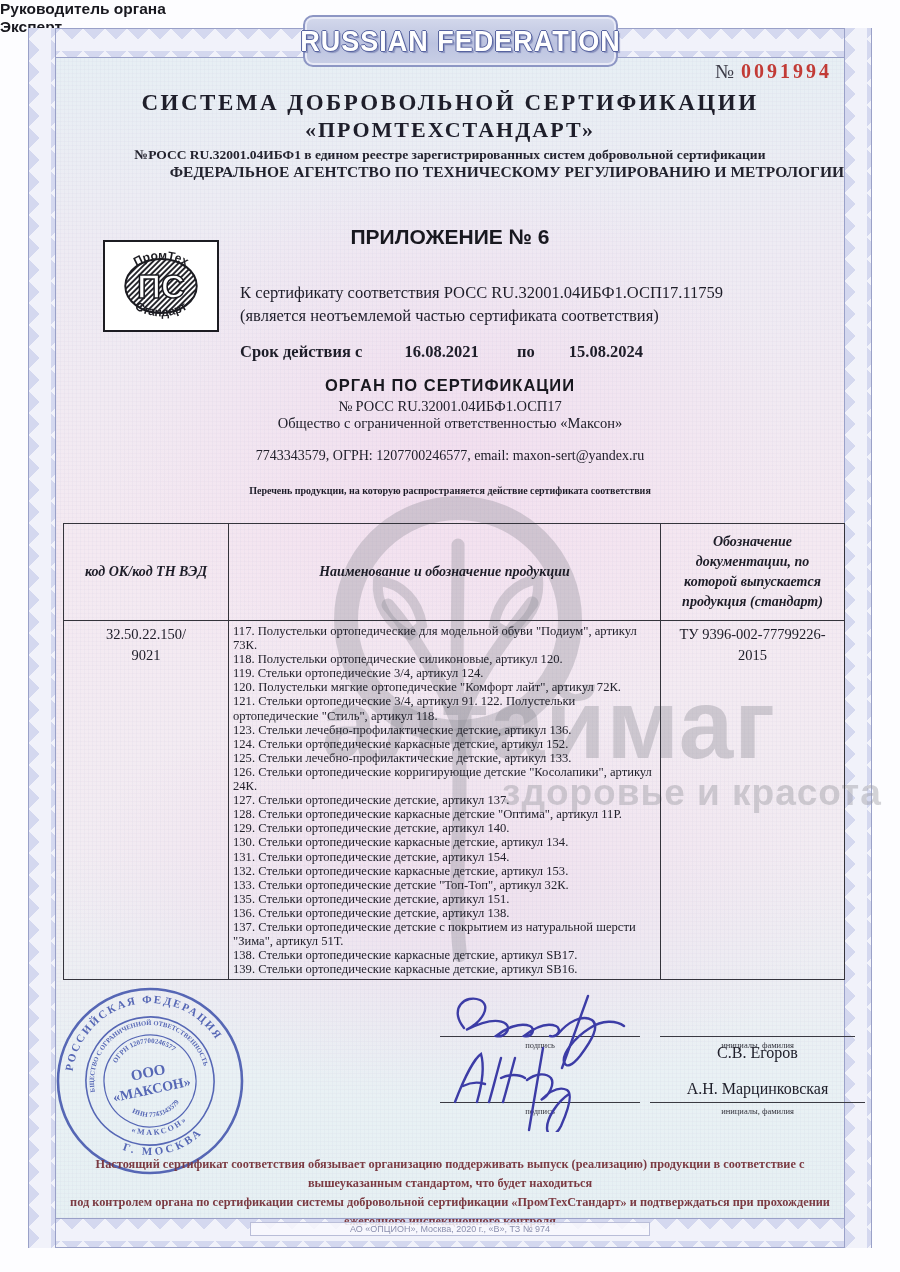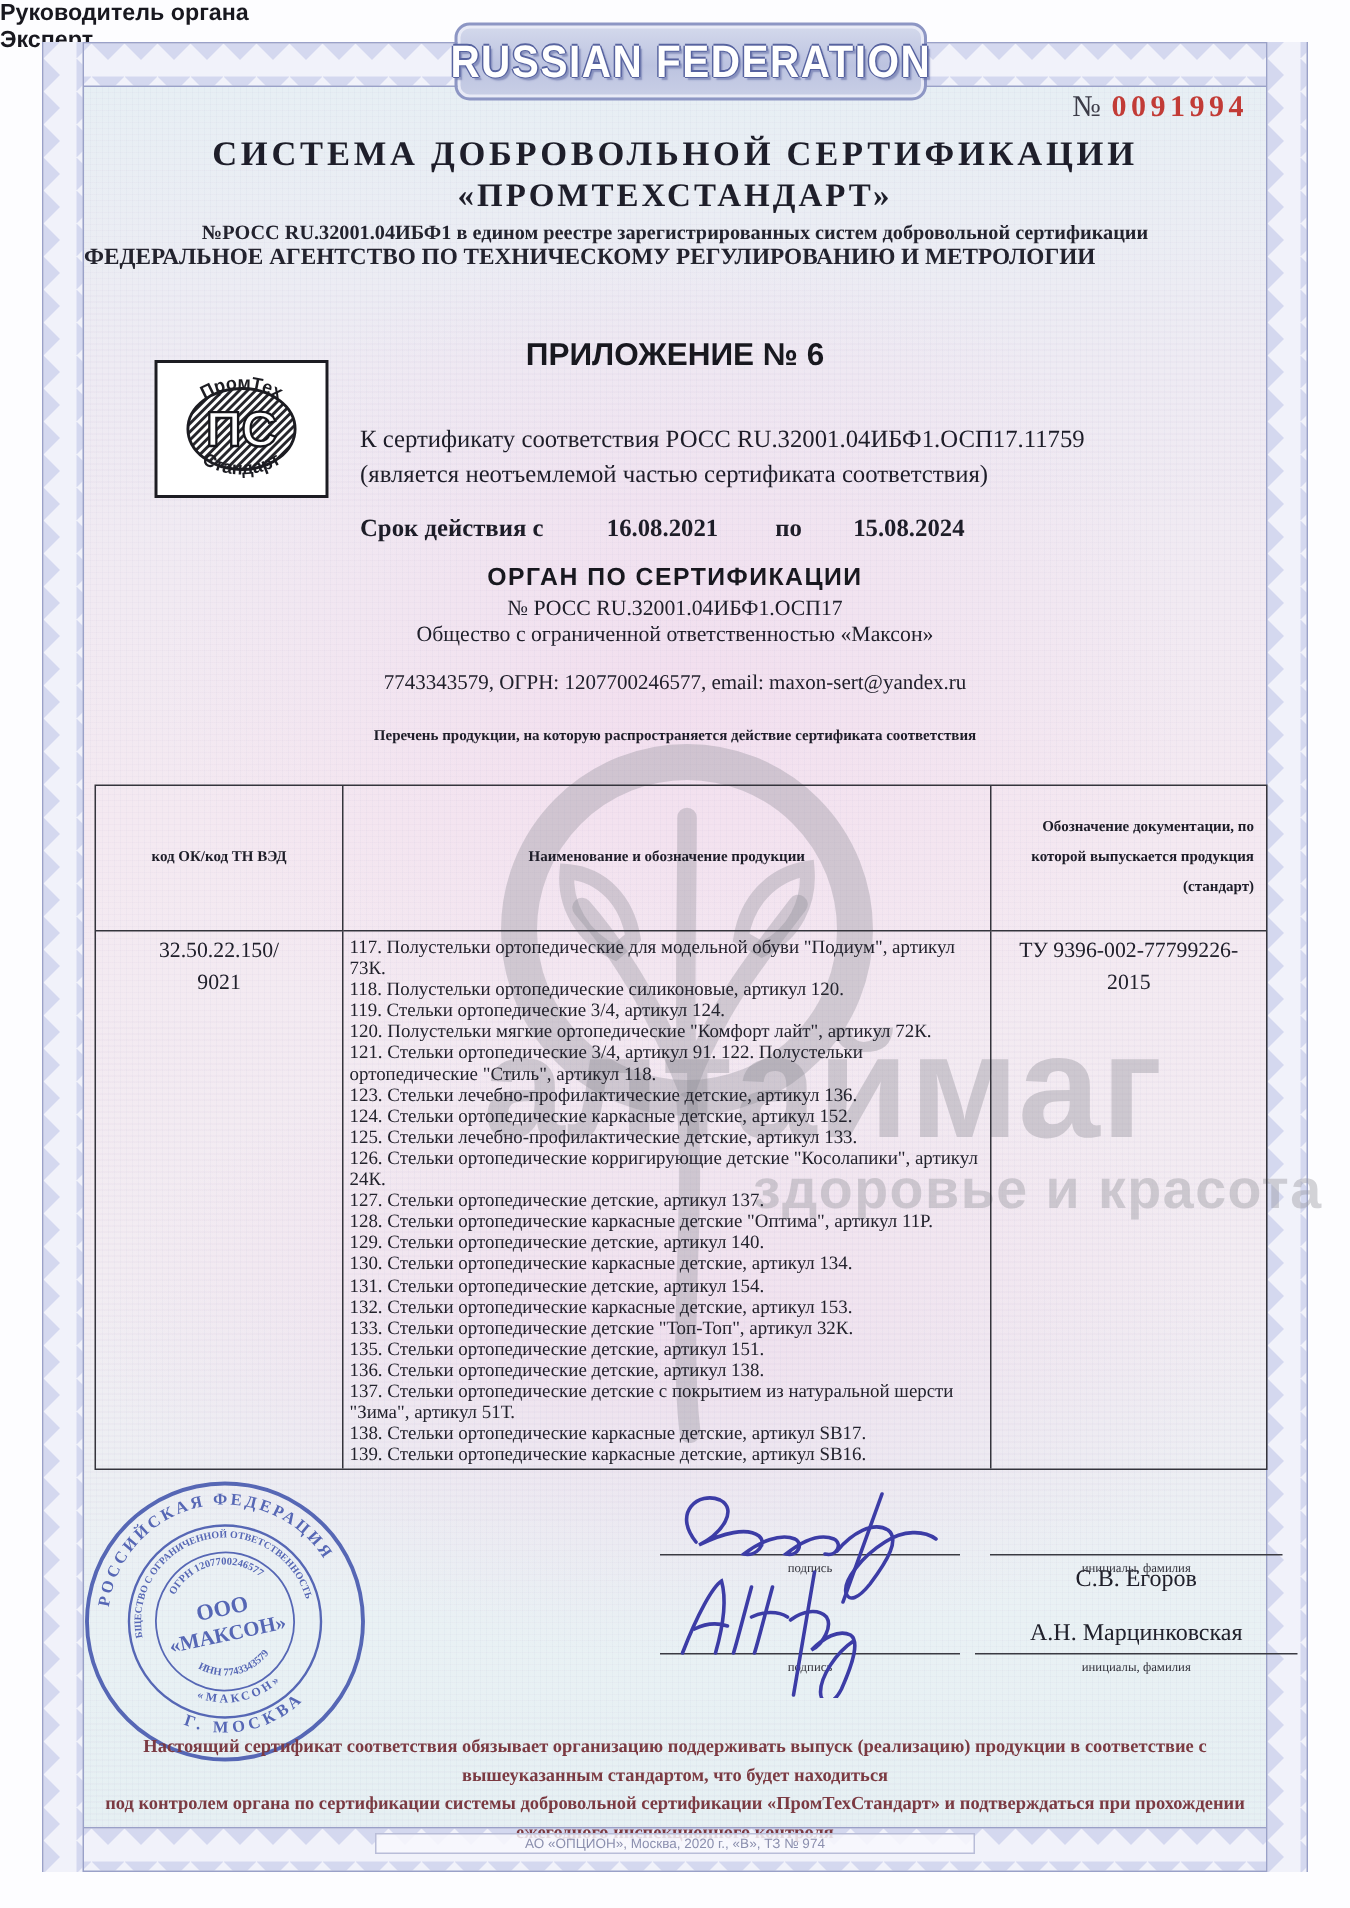--- a/index.html
+++ b/index.html
@@ -52,21 +52,21 @@
     letter-spacing:1px; color:#fff; transform:scaleY(1.12);
     text-shadow:-1px 0 #57639f,1px 0 #57639f,0 -1px #57639f,0 1px #57639f,2px 2px 1px rgba(87,99,159,0.55);
     white-space:nowrap;
   }
   .doc-number { right:68px; top:60px; z-index:4; font-size:20px; color:#3c3c48; letter-spacing:1px; white-space:nowrap; }
   .doc-number b { color:#c23b36; font-weight:bold; letter-spacing:3px; }
 
   .title1 { left:56px; top:90px;  width:788px; text-align:center; font-weight:bold; font-size:23px; letter-spacing:2.5px; color:#1e1e2a; }
   .title2 { left:56px; top:117px; width:788px; text-align:center; font-weight:bold; font-size:22px; letter-spacing:2px; color:#1e1e2a; }
   .registry { left:56px; top:147px; width:788px; text-align:center; font-weight:bold; font-size:13.5px; color:#23232e; }
-  .agency   { left:56px; top:163px; width:788px; text-align:left; font-weight:bold; font-size:15.5px; color:#23232e; }
+  .agency   { left:56px; top:163px; width:788px; text-align:right; font-weight:bold; font-size:15.5px; color:#23232e; }
 
   
   .annex-title { left:56px; top:225px; width:788px; text-align:center; font-family:"Liberation Sans", sans-serif; font-weight:bold; font-size:21px; color:#18181f; }
   .logo-box { left:103px; top:240px; width:116px; height:92px; background:#fff; border:2px solid #1c1c22; }
   .cert-ref  { left:240px; top:283px; width:590px; font-size:16.5px; color:#1d1d28; }
   .cert-note { left:240px; top:306px; width:590px; font-size:16.5px; color:#1d1d28; }
   .validity  { left:240px; top:342px; width:600px; font-weight:bold; font-size:16.5px; color:#1d1d28; }
   .validity span.gap1 { margin-left:38px; } .validity span.gap2 { margin-left:34px; } .validity span.gap3 { margin-left:30px; }
 
   
@@ -78,21 +78,21 @@
   .list-heading{ left:56px; top:485px; width:788px; text-align:center; font-weight:bold; font-size:10px; color:#1d1d28; }
 
   
   .ctable {
     left:63px; top:523px; width:782px; z-index:3; position:absolute;
     border:1.5px solid #34343c;
     display:grid; grid-template-columns:165px 432px 1fr;
   }
   .ctable .cell { border-right:1.5px solid #34343c; }
   .ctable .cell:nth-child(3n) { border-right:none; }
-  .ctable .hrow { border-bottom:1.5px solid #34343c; min-height:97px; display:flex; align-items:center; justify-content:center; text-align:right; font-weight:bold; font-size:10px; line-height:20px; color:#1d1d28; padding:4px 8px; }
+  .ctable .hrow { border-bottom:1.5px solid #34343c; min-height:97px; display:flex; align-items:center; justify-content:center; text-align:center; font-weight:bold; font-size:14px; line-height:20px; color:#1d1d28; padding:4px 8px;font-style:italic; }
   .ctable .brow { min-height:338px; padding:3px 4px; font-size:14.5px; color:#20202b; }
   .code-cell, .std-cell { text-align:center; line-height:21px; }
   .pline { font-size:12.6px; line-height:14.1px; color:#22222c; }
 
   
   .wm { z-index:2; pointer-events:none; }
   .wm-brand { left:322px; top:668px; font-family:"Liberation Sans", sans-serif; font-weight:bold; font-size:98px; color:rgba(138,138,146,0.36); letter-spacing:1px; }
   .wm-tagline { left:502px; top:772px; font-family:"Liberation Sans", sans-serif; font-weight:bold; font-size:37px; color:rgba(152,152,160,0.42); letter-spacing:1px; }
   .wm-flower { left:318px; top:485px; }
 

